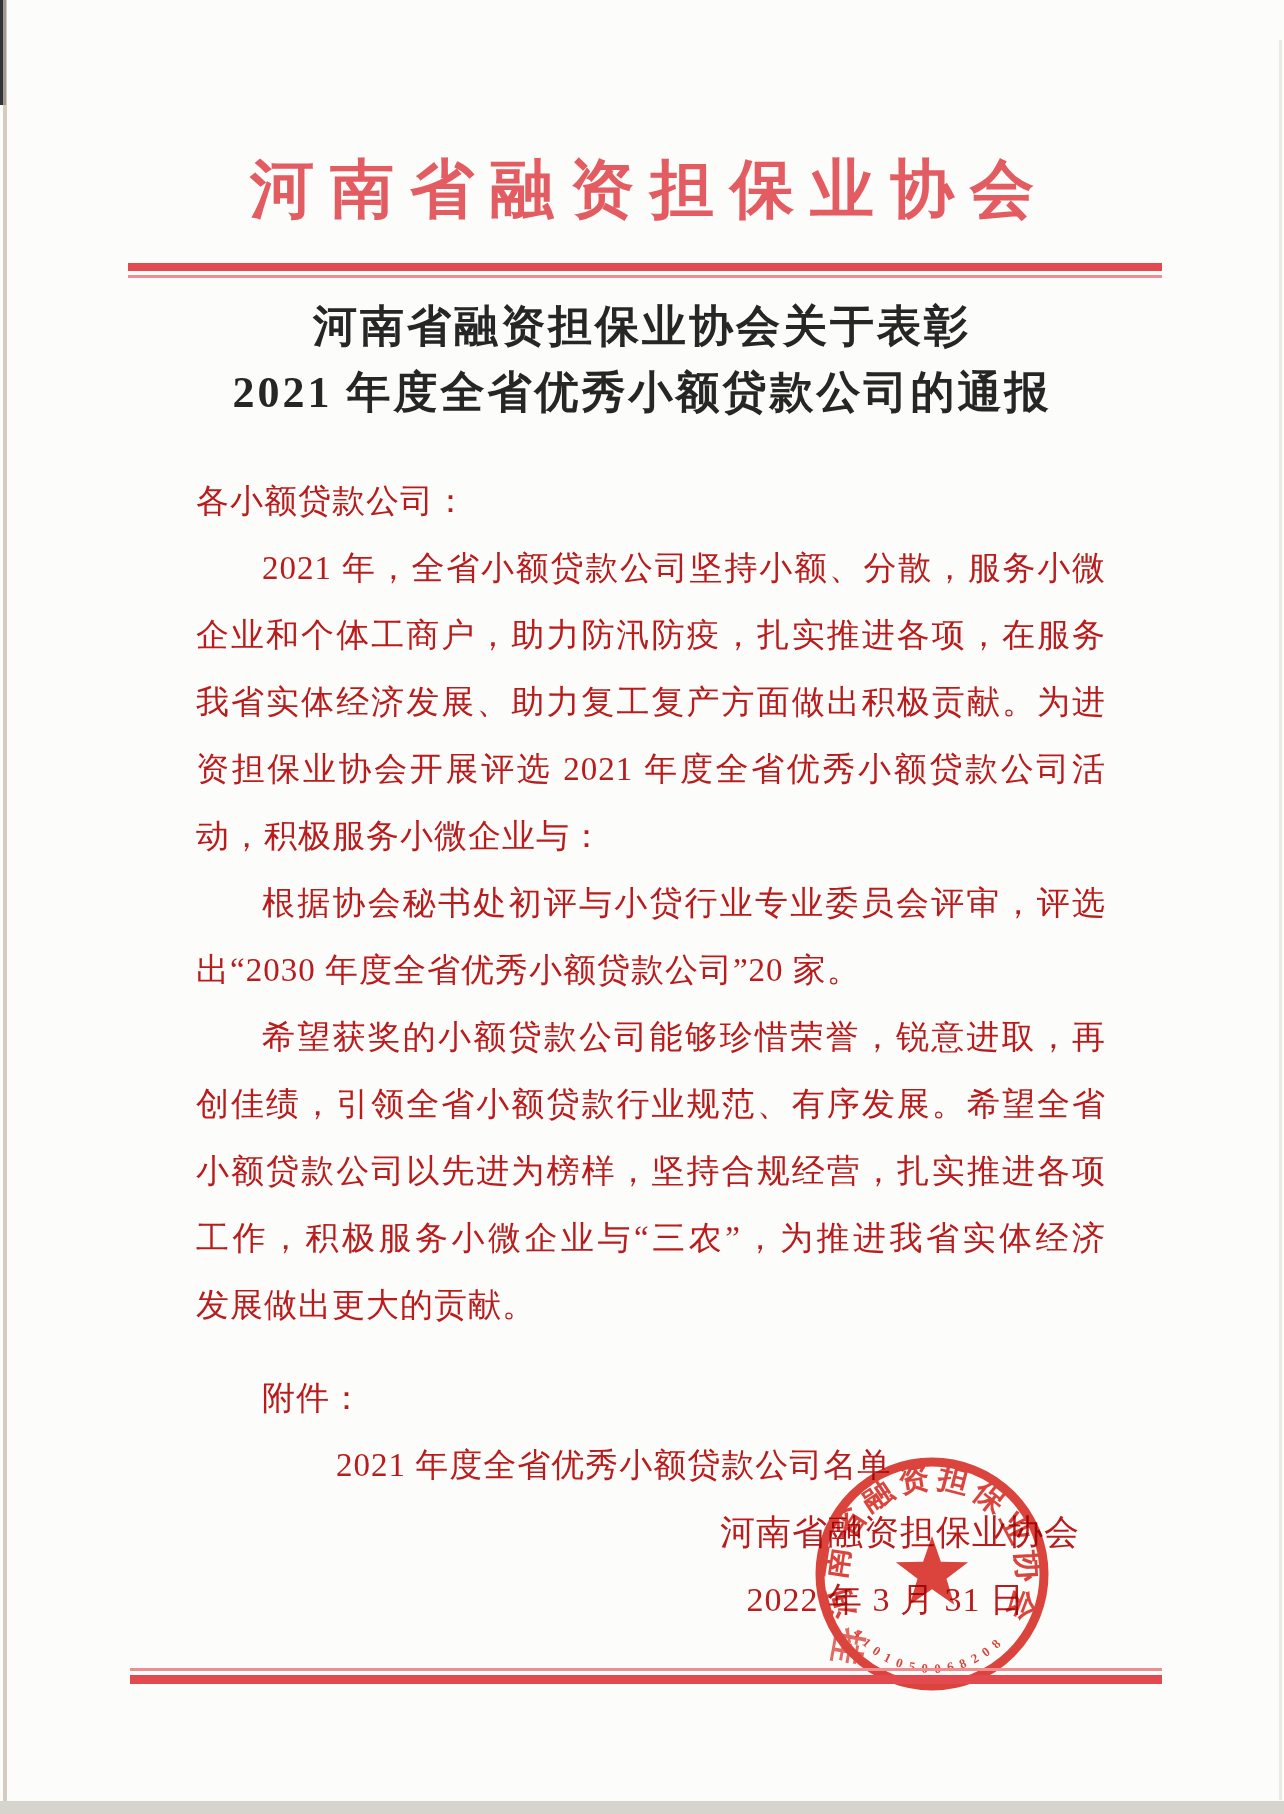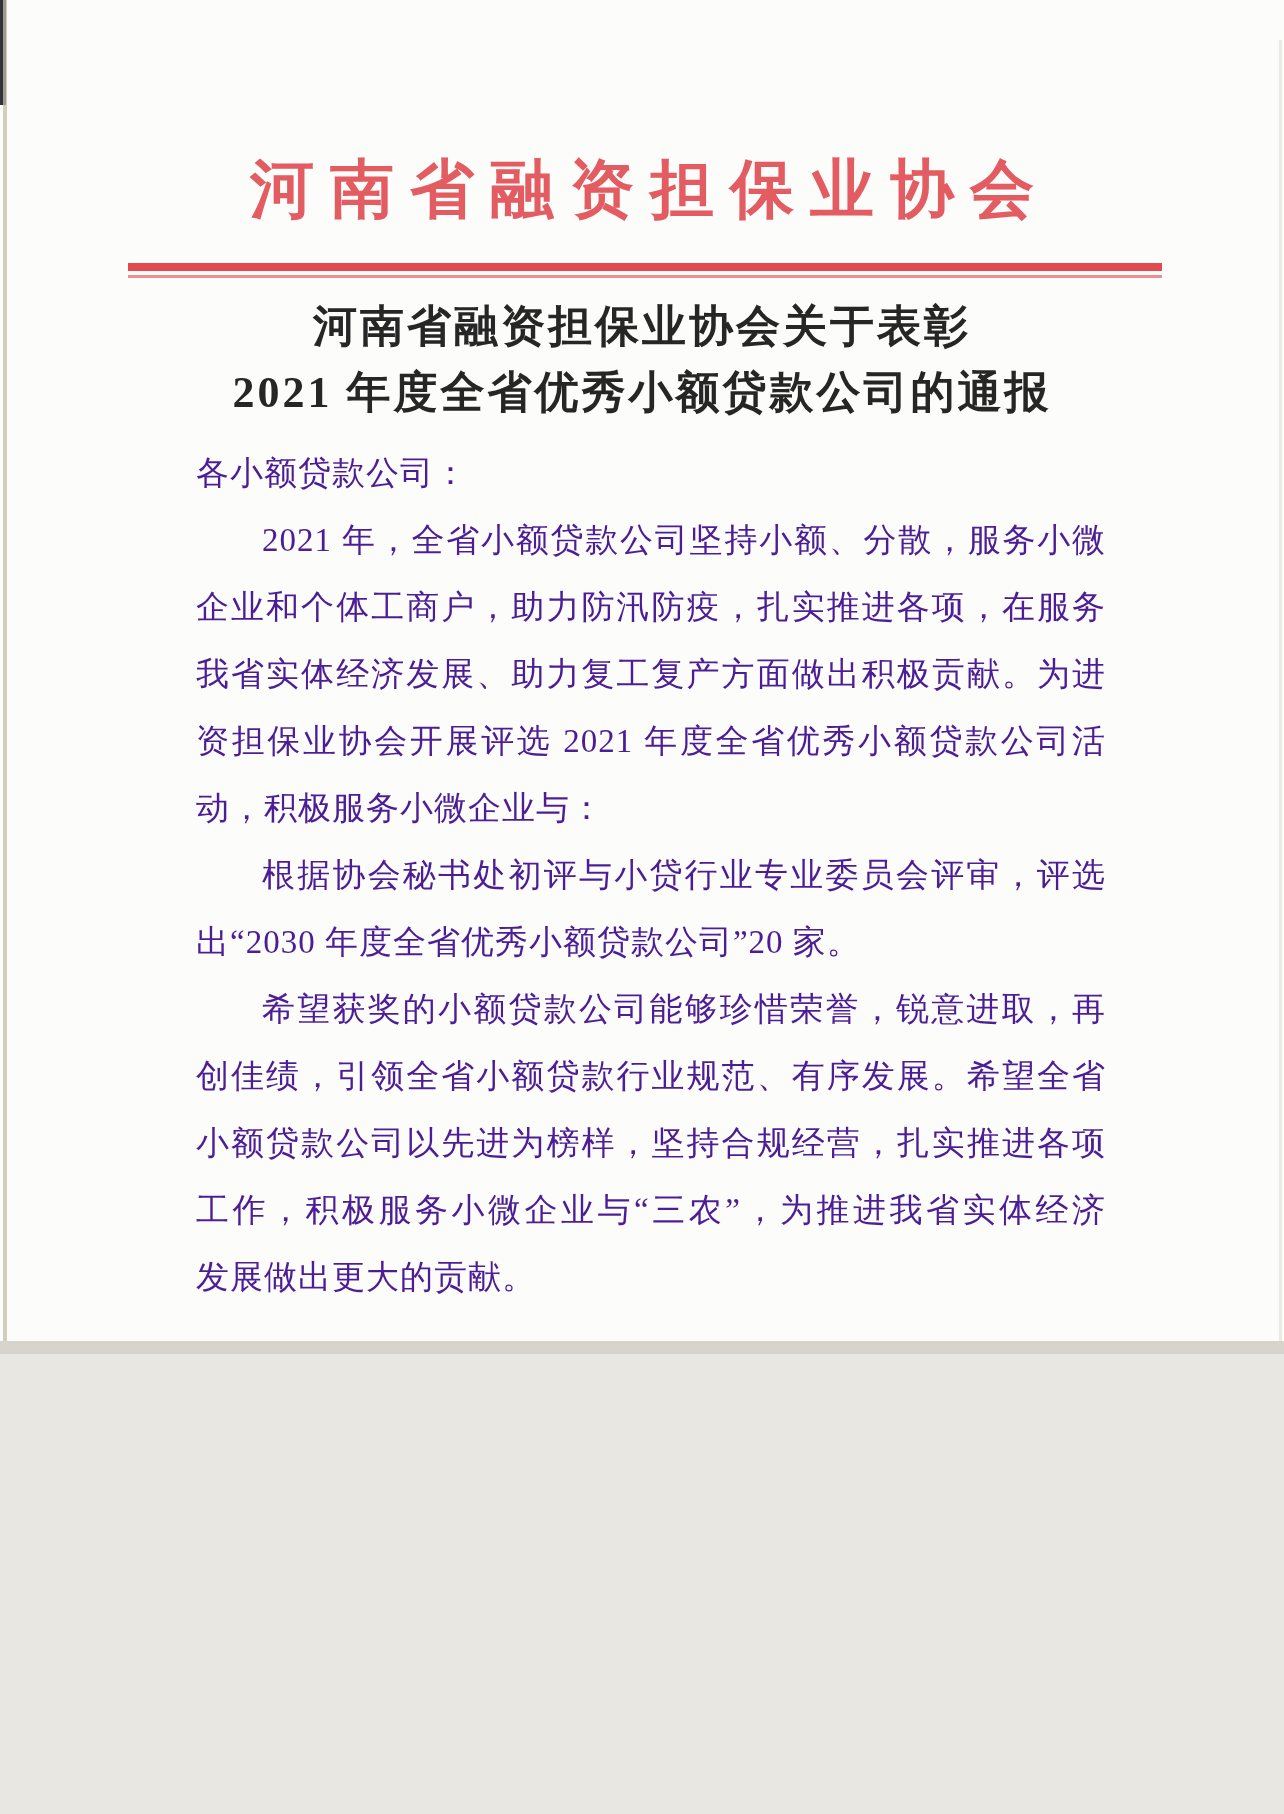--- a/index.html
+++ b/index.html
@@ -1,19 +1,19 @@
 <!DOCTYPE html>
 <html><head>
 <meta charset="utf-8">
 <style>
   html, body { margin: 0; padding: 0; background: #e9e7e2; }
   .page {
     position: relative;
     width: 1284px;
-    height: 1354px;
+    height: 1814px;
     background: #fcfcfb;
     overflow: hidden;
     font-family: "Liberation Serif", "DejaVu Serif", serif;
   }
 
   
   .edge-left      { position:absolute; left:3px; top:0; width:4px; height:100%; background:#c6bcab; opacity:.75; }
   .edge-left-dark { position:absolute; left:0; top:0; width:6px; height:105px; background:#33333a; }
   .edge-bottom    { position:absolute; left:0; bottom:0; width:100%; height:13px; background:#d7d4cd; }
   .edge-right     { position:absolute; right:2px; top:40px; width:3px; height:1760px; background:#ecead f; background:#eceade; }
@@ -38,22 +38,22 @@
 
   
   .doc-title {
     position:absolute; top:294px; left:0; width:100%;
     text-align:center; color:#262626;
     font-size:44px; font-weight:700; line-height:66px; letter-spacing:3px;
   }
 
   
   .body-block {
-    position:absolute; top:440px; left:196px; width:910px;
-    color:#4c1d95; font-size:33px; line-height:67px; letter-spacing:1px;
+    position:absolute; top:468px; left:196px; width:910px;
+    color:#b91c1c; font-size:33px; line-height:67px; letter-spacing:1px;
   }
   .line { min-height:67px; }
   .just { text-align:justify; text-align-last:justify; }
   .indent { text-indent:2em; }
   .attach-label { margin-top:26px; text-indent:2em; }
   .attach-title { text-indent:140px; }
   .signature { text-align:right; padding-right:26px; font-size:35px; }
   .date-line { text-align:right; padding-right:81px; font-size:34px; }
 
   

